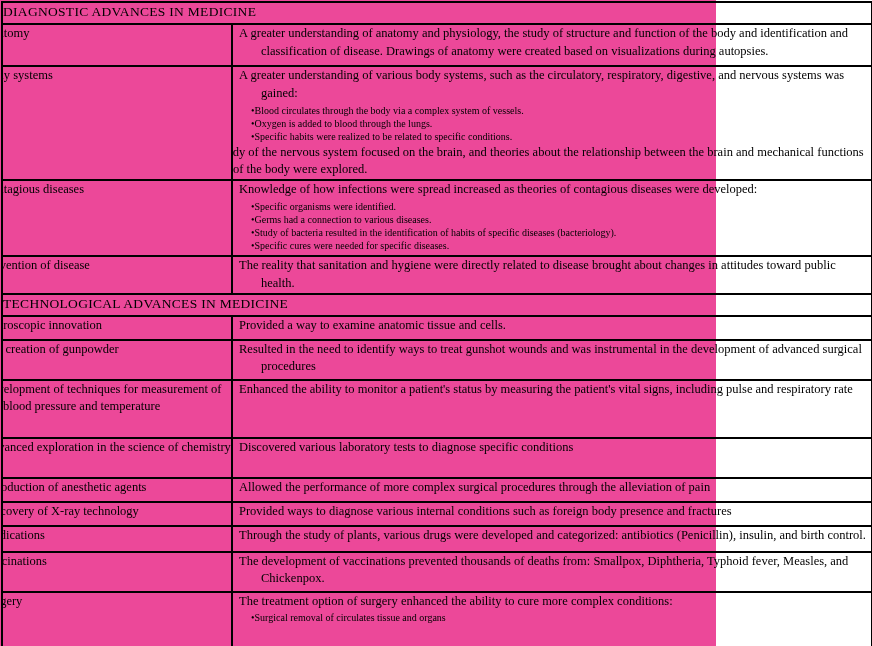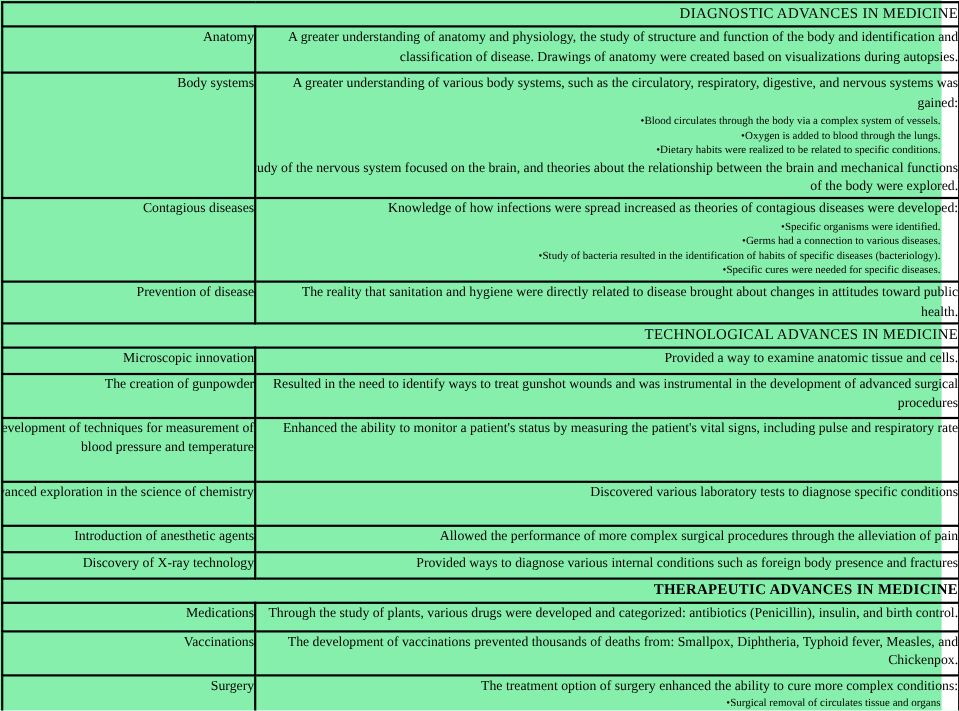--- a/index.html
+++ b/index.html
@@ -3,26 +3,25 @@
 <meta charset="utf-8">
 <style>
   html, body {
     margin: 0;
     padding: 0;
     background: #ffffff;
     color: #000000;
     font-family: "Liberation Serif", serif;
   }
   .page {
-    width: 856px;
+    width: 716px;
     height: 646px;
     box-sizing: border-box;
-    background: #86efac;
+    background: #ec4899;
     padding: 1px;
-    text-align: right;
   }
   table.adv-table {
     width: 870px;
     border-collapse: collapse;
     table-layout: fixed;
     border: 2px solid #000000;
   }
   table.adv-table td {
     border: 2px solid #000000;
     vertical-align: top;
@@ -106,21 +105,21 @@
         </td>
       </tr>
 
       <tr class="rh112">
         <td class="label-cell">Body systems</td>
         <td class="desc-cell">
           <div class="para">A greater understanding of various body systems, such as the circulatory, respiratory, digestive, and nervous systems was gained:</div>
           <ul class="bullets">
             <li>Blood circulates through the body via a complex system of vessels.</li>
             <li>Oxygen is added to blood through the lungs.</li>
-            <li>Dietary habits were realized to be related to specific conditions.</li>
+            <li>Specific habits were realized to be related to specific conditions.</li>
           </ul>
           <div class="subpara">Study of the nervous system focused on the brain, and theories about the relationship between the brain and mechanical functions of the body were explored.</div>
         </td>
       </tr>
 
       <tr class="rh74">
         <td class="label-cell">Contagious diseases</td>
         <td class="desc-cell">
           <div class="para">Knowledge of how infections were spread increased as theories of contagious diseases were developed:</div>
           <ul class="bullets">
@@ -178,23 +177,20 @@
         </td>
       </tr>
 
       <tr class="rh22">
         <td class="label-cell">Discovery of X-ray technology</td>
         <td class="desc-cell">
           <div class="para">Provided ways to diagnose various internal conditions such as foreign body presence and fractures</div>
         </td>
       </tr>
 
-      <tr class="hdr">
-        <td colspan="2" class="section-header bold">THERAPEUTIC ADVANCES IN MEDICINE</td>
-      </tr>
 
       <tr class="rh24">
         <td class="label-cell">Medications</td>
         <td class="desc-cell">
           <div class="para">Through the study of plants, various drugs were developed and categorized: antibiotics (Penicillin), insulin, and birth control.</div>
         </td>
       </tr>
 
       <tr class="rh38">
         <td class="label-cell">Vaccinations</td>

